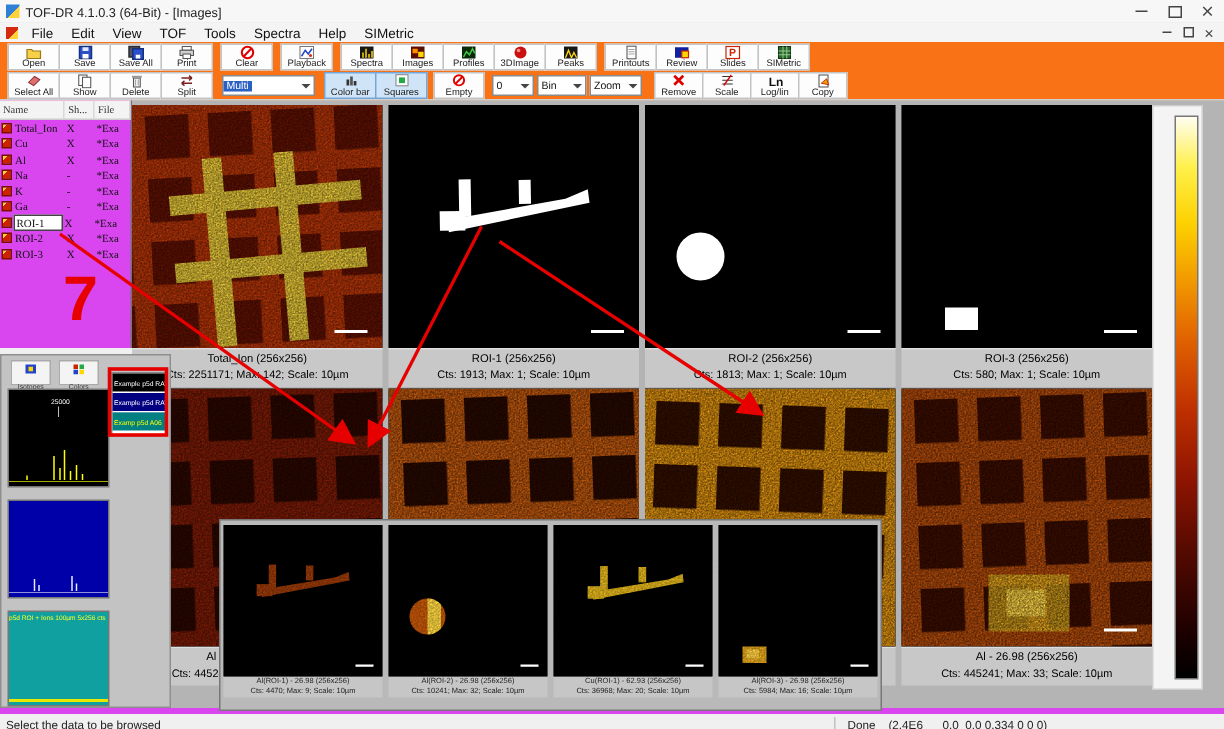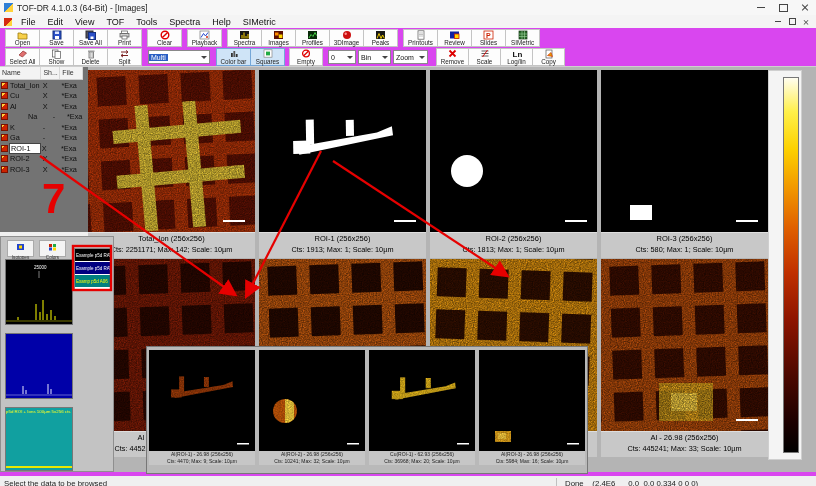--- a/index.html
+++ b/index.html
@@ -20,39 +20,39 @@
   .glyph-x:before{transform:rotate(45deg);} .glyph-x:after{transform:rotate(-45deg);}
   
   .menubar{position:absolute;left:0;top:15px;width:816px;height:13px;background:#f4f4f4;
            display:flex;align-items:center;border-bottom:1px solid #ddd;}
   .mdi-icon{width:8px;height:8px;margin:0 3px 0 4px;background:linear-gradient(135deg,#d42a10 60%,#ffd23a 60%);}
   .menu-item{font-size:9px;color:#111;padding:0 6px;}
   .child-controls{margin-left:auto;display:flex;align-items:center;height:100%;padding-right:3px;}
   .child-controls .win-btn{width:14px;}
   .glyph-min.sm{width:6px;} .glyph-max.sm{width:5px;height:5px;} .glyph-x.sm{transform:scale(.75);}
   
-  .toolbar{position:absolute;left:0;width:816px;background:#d946ef;display:flex;align-items:center;}
+  .toolbar{position:absolute;left:0;width:816px;background:#f97316;display:flex;align-items:center;}
   .tb1{top:28px;height:20px;border-bottom:1px solid #e0e0e0;}
   .tb2{top:48px;height:18px;border-bottom:1px solid #cfcfcf;}
   .tgroup{display:flex;margin-left:5px;}
   .tbtn{width:35px;height:18px;background:#fdfdfd;border:1px solid #c4c4c4;margin-left:-1px;
         display:flex;flex-direction:column;align-items:center;justify-content:center;box-sizing:border-box;}
   .tbtn:first-child{margin-left:0;}
   .tbtn .ticon{height:9px;display:flex;align-items:center;}
   .tbtn .tlabel{font-size:6.3px;color:#222;line-height:7px;white-space:nowrap;}
   .tbtn.toggled{background:#cfe4f7;border-color:#74a7d8;}
   .dd{height:14px;background:#fff;border:1px solid #8a8a8a;display:flex;align-items:center;
       font-size:7px;color:#111;box-sizing:border-box;}
   .dd .dval{padding:0 2px;white-space:nowrap;}
   .dd .dval.sel{background:#2a5fc4;color:#fff;}
   .dd .arrow{margin-left:auto;width:10px;display:flex;align-items:center;justify-content:center;}
   .tri{width:0;height:0;border-left:3px solid transparent;border-right:3px solid transparent;border-top:3.5px solid #444;}
   
-  .datalist{position:absolute;left:0;top:67px;width:88px;height:165px;background:#737373;
-            border-right:5px solid #737373;box-sizing:border-box;}
+  .datalist{position:absolute;left:0;top:67px;width:88px;height:165px;background:#d946ef;
+            border-right:1px solid #737373;box-sizing:border-box;font-family:Liberation Serif, serif;}
   .lh{display:flex;height:12px;background:#f3f3f3;border-bottom:1px solid #ccc;font-size:7px;color:#333;}
   .lh div{border-right:1px solid #d8d8d8;padding-left:2px;line-height:12px;box-sizing:border-box;}
   .c-name{width:44px;} .c-share{width:20px;} .c-file{width:24px;}
   .lr{display:flex;height:10.5px;align-items:center;font-size:7.3px;color:#111;}
   .lr .cell{box-sizing:border-box;padding-left:1px;white-space:nowrap;overflow:hidden;}
   .ds-icon{flex:0 0 auto;width:7px;height:7px;margin:0 1px;
            background:linear-gradient(135deg,#ffd23a 0 30%,#cc2200 30%);border:1px solid #7a1000;box-sizing:border-box;}
   .editbox{border:1px solid #444;background:#fff;padding:0 1px;}
   
   .main-bg{position:absolute;left:88px;top:67px;width:728px;height:405px;background:#b4b4b4;}
@@ -645,21 +645,21 @@
         <span class="cell c-file">*Exa</span>
       </div>
     <div class="lr">
         <span class="ds-icon"></span>
         <span class="cell" style="width:35px;">Al</span>
         <span class="cell c-share">X</span>
         <span class="cell c-file">*Exa</span>
       </div>
     <div class="lr">
         <span class="ds-icon"></span>
-        <span class="cell" style="width:35px;margin-left:18px;">Na</span>
+        <span class="cell" style="width:35px;">Na</span>
         <span class="cell c-share">-</span>
         <span class="cell c-file">*Exa</span>
       </div>
     <div class="lr">
         <span class="ds-icon"></span>
         <span class="cell" style="width:35px;">K</span>
         <span class="cell c-share">-</span>
         <span class="cell c-file">*Exa</span>
       </div>
     <div class="lr">

